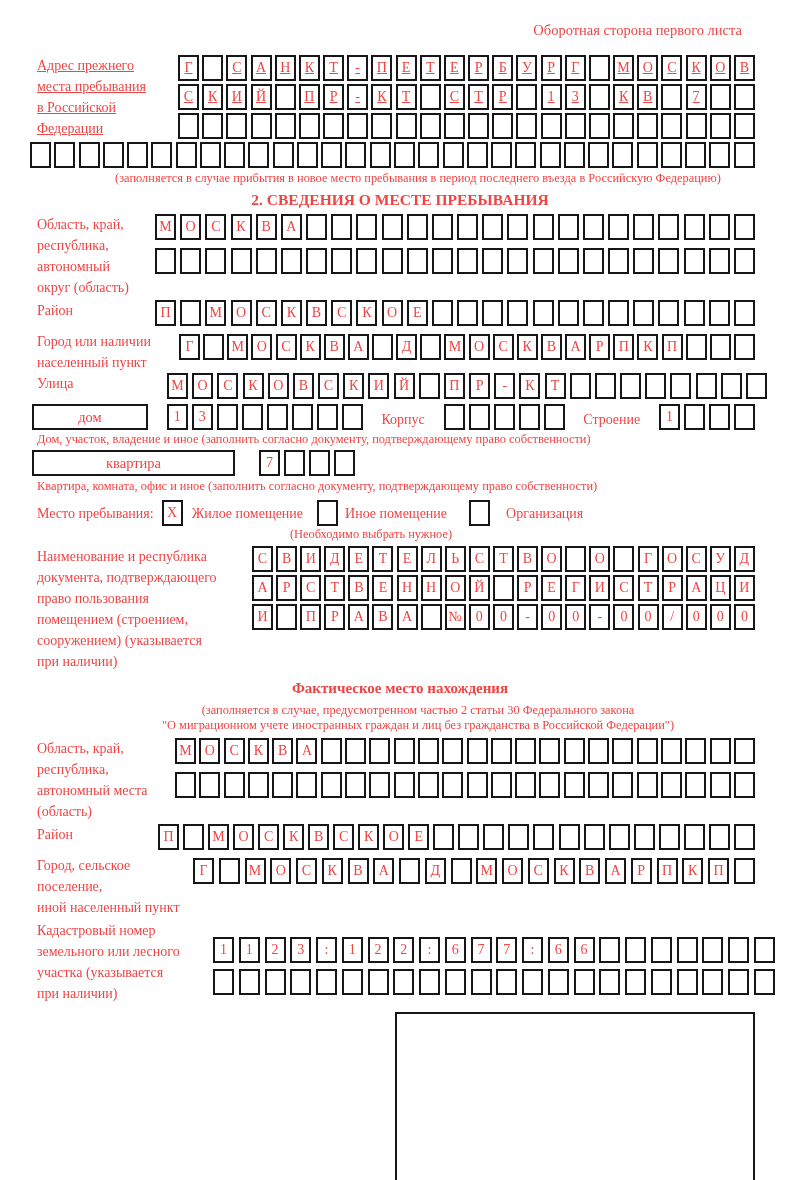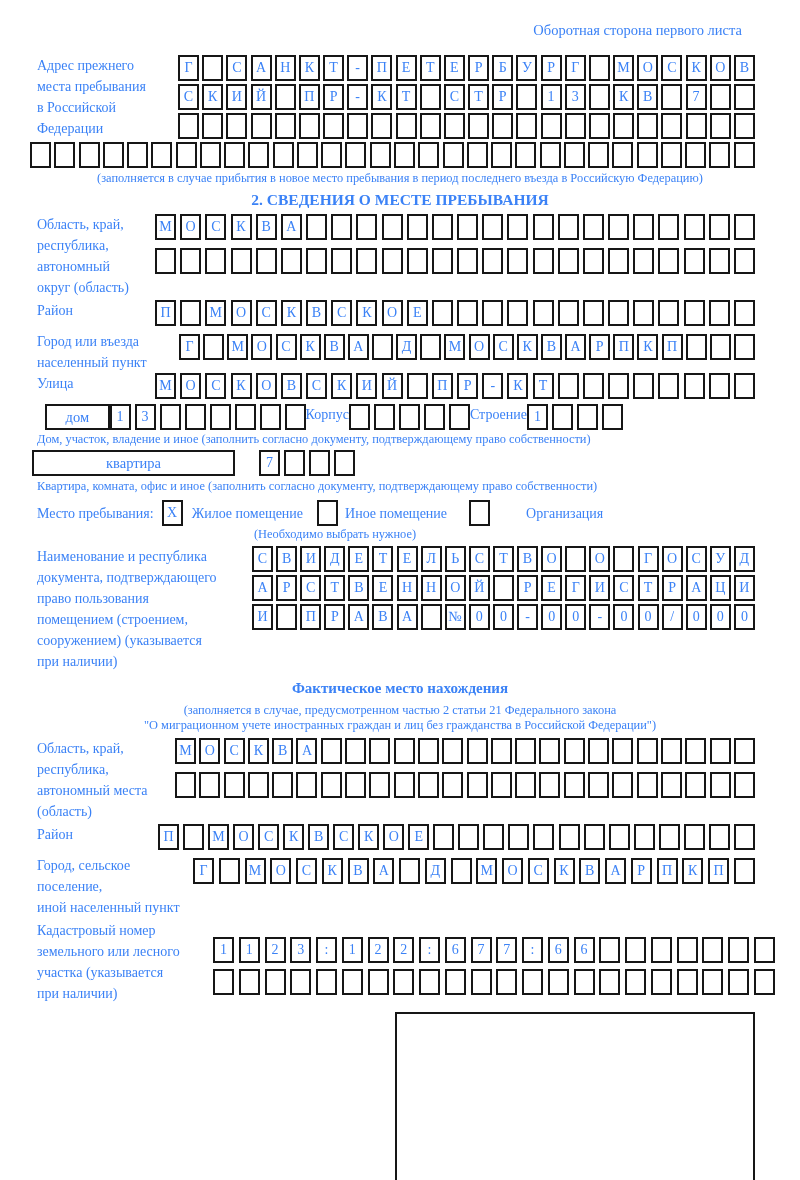--- a/index.html
+++ b/index.html
@@ -1,31 +1,31 @@
 <!DOCTYPE html>
 <html><head>
 <meta charset="utf-8">
 <style>
   html,body{margin:0;padding:0;background:#fff;}
   .page{
-    width:800px;height:1180px;position:relative;background:#fff;color:#3b82f6;
+    width:800px;height:1180px;position:relative;background:#fff;color:#ef4444;
     font-family:"Liberation Serif", serif;font-size:14px;overflow:hidden;border-radius:28px;
   }
   .top-note{ text-align:right; padding:22px 58px 0 0; font-size:14.5px; }
   .lbl{ font-size:14px; line-height:21px; }
   .row-label{ flex:0 0 auto; }
   .cbox{
     width:21px;height:26px;box-sizing:border-box;border:2px solid #161616;
     display:flex;align-items:center;justify-content:center;
     font-size:14px;background:#fff;flex:0 0 auto;
   }
   .boxrow{ display:flex; justify-content:space-between; margin-bottom:3px; }
   .boxcol{ display:flex; flex-direction:column; }
   .fieldblock{ display:flex; align-items:flex-start; margin-left:37px; }
-  .note{ font-size:12.4px; text-align:center; }
+  .note{ font-size:12.4px; text-align:center;padding-left:36px; }
   .small-note{ font-size:12.4px; margin-left:37px; }
   .h-center{ text-align:center; font-weight:bold; }
   .bigbox{
     box-sizing:border-box;border:2px solid #161616;height:26px;
     display:flex;align-items:center;justify-content:center;font-size:14.5px;background:#fff;
   }
   .inline-boxes{ display:flex; gap:4px; }
   .stay-row{ display:flex; align-items:center; margin-left:37px; margin-top:6px; }
   .mark-box{
     box-sizing:border-box;border:2px solid #161616;background:#fff;
@@ -41,21 +41,21 @@
   .w-fdistrict{ width:597px; }   
   .w-fcity{ width:562px; }       
 </style>
 </head>
 <body>
 
 <div class="page">
 
   <div class="top-note">Оборотная сторона первого листа</div>
 
-  <div class="fieldblock" style="margin-top:16px;">
+  <div class="fieldblock" style="margin-top:16px;text-decoration:underline;">
     <div class="row-label lbl" style="width:141px;">
       <div>Адрес прежнего</div>
       <div>места пребывания</div>
       <div>в Российской</div>
       <div>Федерации</div>
     </div>
     <div class="boxcol">
       <div class="boxrow w-prev">
           <span class="cbox">Г</span>
           <span class="cbox"></span>
@@ -260,21 +260,21 @@
         <span class="cbox"></span>
         <span class="cbox"></span>
         <span class="cbox"></span>
         <span class="cbox"></span>
         <span class="cbox"></span>
       </div>
   </div>
 
   <div class="fieldblock" style="margin-top:2px;">
     <div class="row-label lbl" style="width:142px;">
-      <div>Город или въезда</div>
+      <div>Город или наличии</div>
       <div>населенный пункт</div>
     </div>
     <div class="boxrow w-s2city" style="margin-top:3px;">
         <span class="cbox">Г</span>
         <span class="cbox"></span>
         <span class="cbox">М</span>
         <span class="cbox">О</span>
         <span class="cbox">С</span>
         <span class="cbox">К</span>
         <span class="cbox">В</span>
@@ -291,21 +291,21 @@
         <span class="cbox">Р</span>
         <span class="cbox">П</span>
         <span class="cbox">К</span>
         <span class="cbox">П</span>
         <span class="cbox"></span>
         <span class="cbox"></span>
         <span class="cbox"></span>
       </div>
   </div>
 
-  <div class="fieldblock" style="margin-top:0px;">
+  <div class="fieldblock" style="margin-top:0px;gap:12px;">
     <div class="row-label lbl" style="width:118px;">Улица</div>
     <div class="boxrow w-s2">
         <span class="cbox">М</span>
         <span class="cbox">О</span>
         <span class="cbox">С</span>
         <span class="cbox">К</span>
         <span class="cbox">О</span>
         <span class="cbox">В</span>
         <span class="cbox">С</span>
         <span class="cbox">К</span>
@@ -321,21 +321,21 @@
         <span class="cbox"></span>
         <span class="cbox"></span>
         <span class="cbox"></span>
         <span class="cbox"></span>
         <span class="cbox"></span>
         <span class="cbox"></span>
         <span class="cbox"></span>
       </div>
   </div>
 
-  <div style="display:flex;justify-content:space-between;align-items:flex-start;margin-left:45px;width:578px;margin-top:2px;">
+  <div style="display:flex;justify-content:space-between;align-items:flex-end;margin-left:32px;width:723px;margin-top:2px;">
     <div class="bigbox" style="width:116px;">дом</div>
     <div class="inline-boxes">
         <span class="cbox">1</span>
         <span class="cbox">3</span>
         <span class="cbox"></span>
         <span class="cbox"></span>
         <span class="cbox"></span>
         <span class="cbox"></span>
         <span class="cbox"></span>
         <span class="cbox"></span>
@@ -369,21 +369,21 @@
   </div>
   <div class="small-note" style="margin-top:3px;">Квартира, комната, офис и иное (заполнить согласно документу, подтверждающему право собственности)</div>
 
   <div class="stay-row">
     <span class="lbl">Место пребывания:</span>
     <span class="cbox" style="margin-left:8px;">X</span>
     <span class="lbl" style="margin-left:9px;">Жилое помещение</span>
     <span class="cbox" style="margin-left:14px;"></span>
     <span class="lbl" style="margin-left:7px;">Иное помещение</span>
     <span class="cbox" style="margin-left:22px;"></span>
-    <span class="lbl" style="margin-left:36px;">Организация</span>
+    <span class="lbl" style="margin-left:16px;">Организация</span>
   </div>
   <div class="note" style="width:430px;margin-left:120px;margin-top:1px;">(Необходимо выбрать нужное)</div>
 
   <div class="fieldblock" style="margin-top:4px;">
     <div class="row-label lbl" style="width:215px;">
       <div>Наименование и республика</div>
       <div>документа, подтверждающего</div>
       <div>право пользования</div>
       <div>помещением (строением,</div>
       <div>сооружением) (указывается</div>
@@ -456,21 +456,21 @@
           <span class="cbox">0</span>
           <span class="cbox">/</span>
           <span class="cbox">0</span>
           <span class="cbox">0</span>
           <span class="cbox">0</span>
         </div>
     </div>
   </div>
 
   <div class="h-center" style="font-size:15px;margin-top:8px;">Фактическое место нахождения</div>
-  <div class="note" style="margin-top:6px;">(заполняется в случае, предусмотренном частью 2 статьи 21 Федерального закона</div>
+  <div class="note" style="margin-top:6px;">(заполняется в случае, предусмотренном частью 2 статьи 30 Федерального закона</div>
   <div class="note">"О миграционном учете иностранных граждан и лиц без гражданства в Российской Федерации")</div>
 
   <div class="fieldblock" style="margin-top:5px;">
     <div class="row-label lbl" style="width:138px;">
       <div>Область, край,</div>
       <div>республика,</div>
       <div>автономный места</div>
       <div>(область)</div>
     </div>
     <div class="boxcol">

